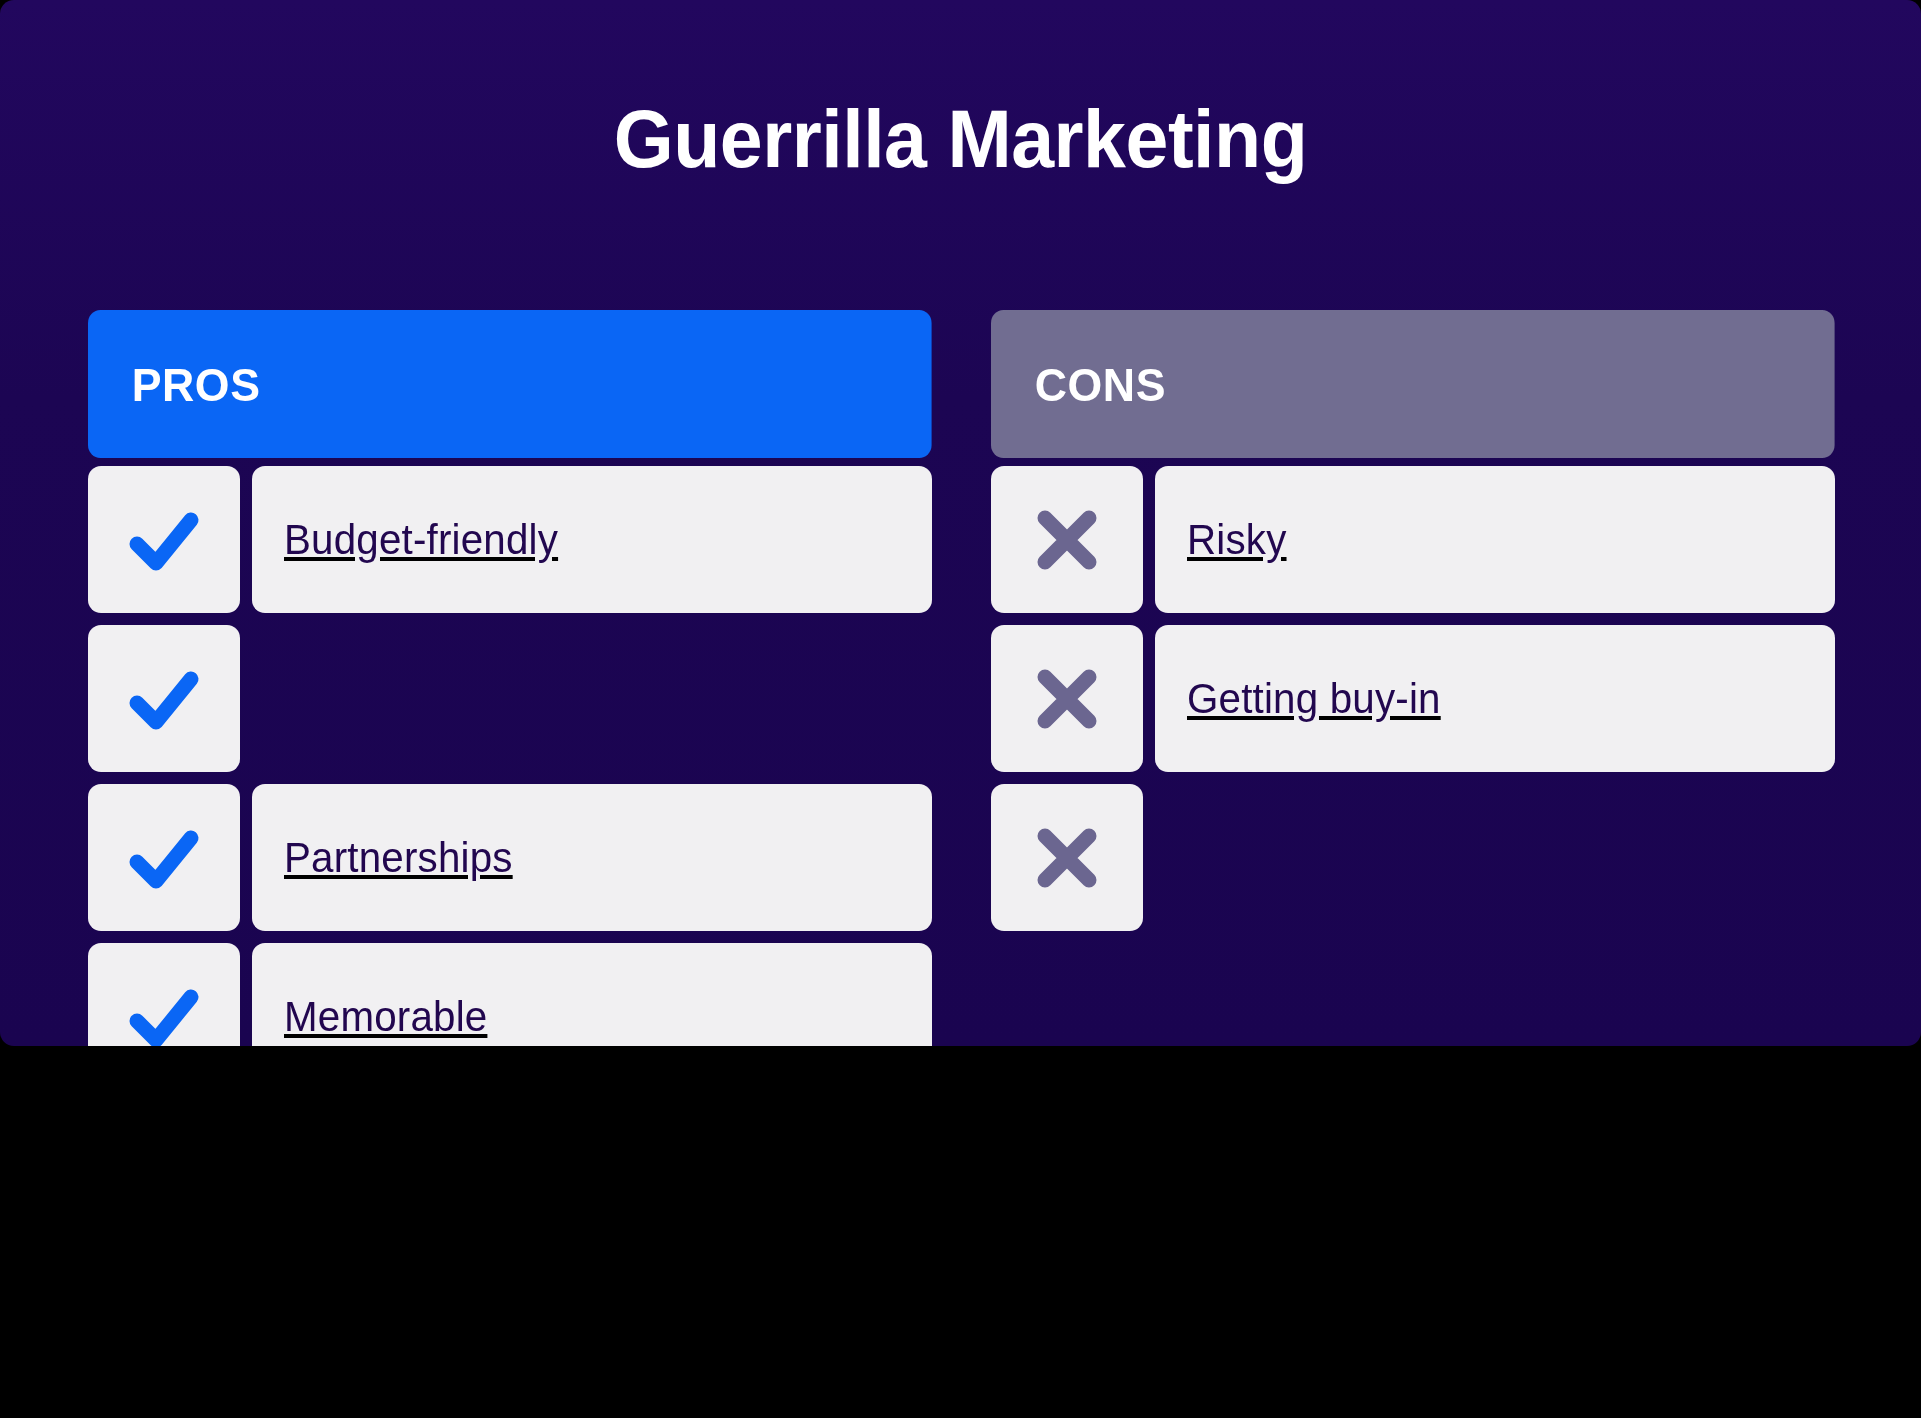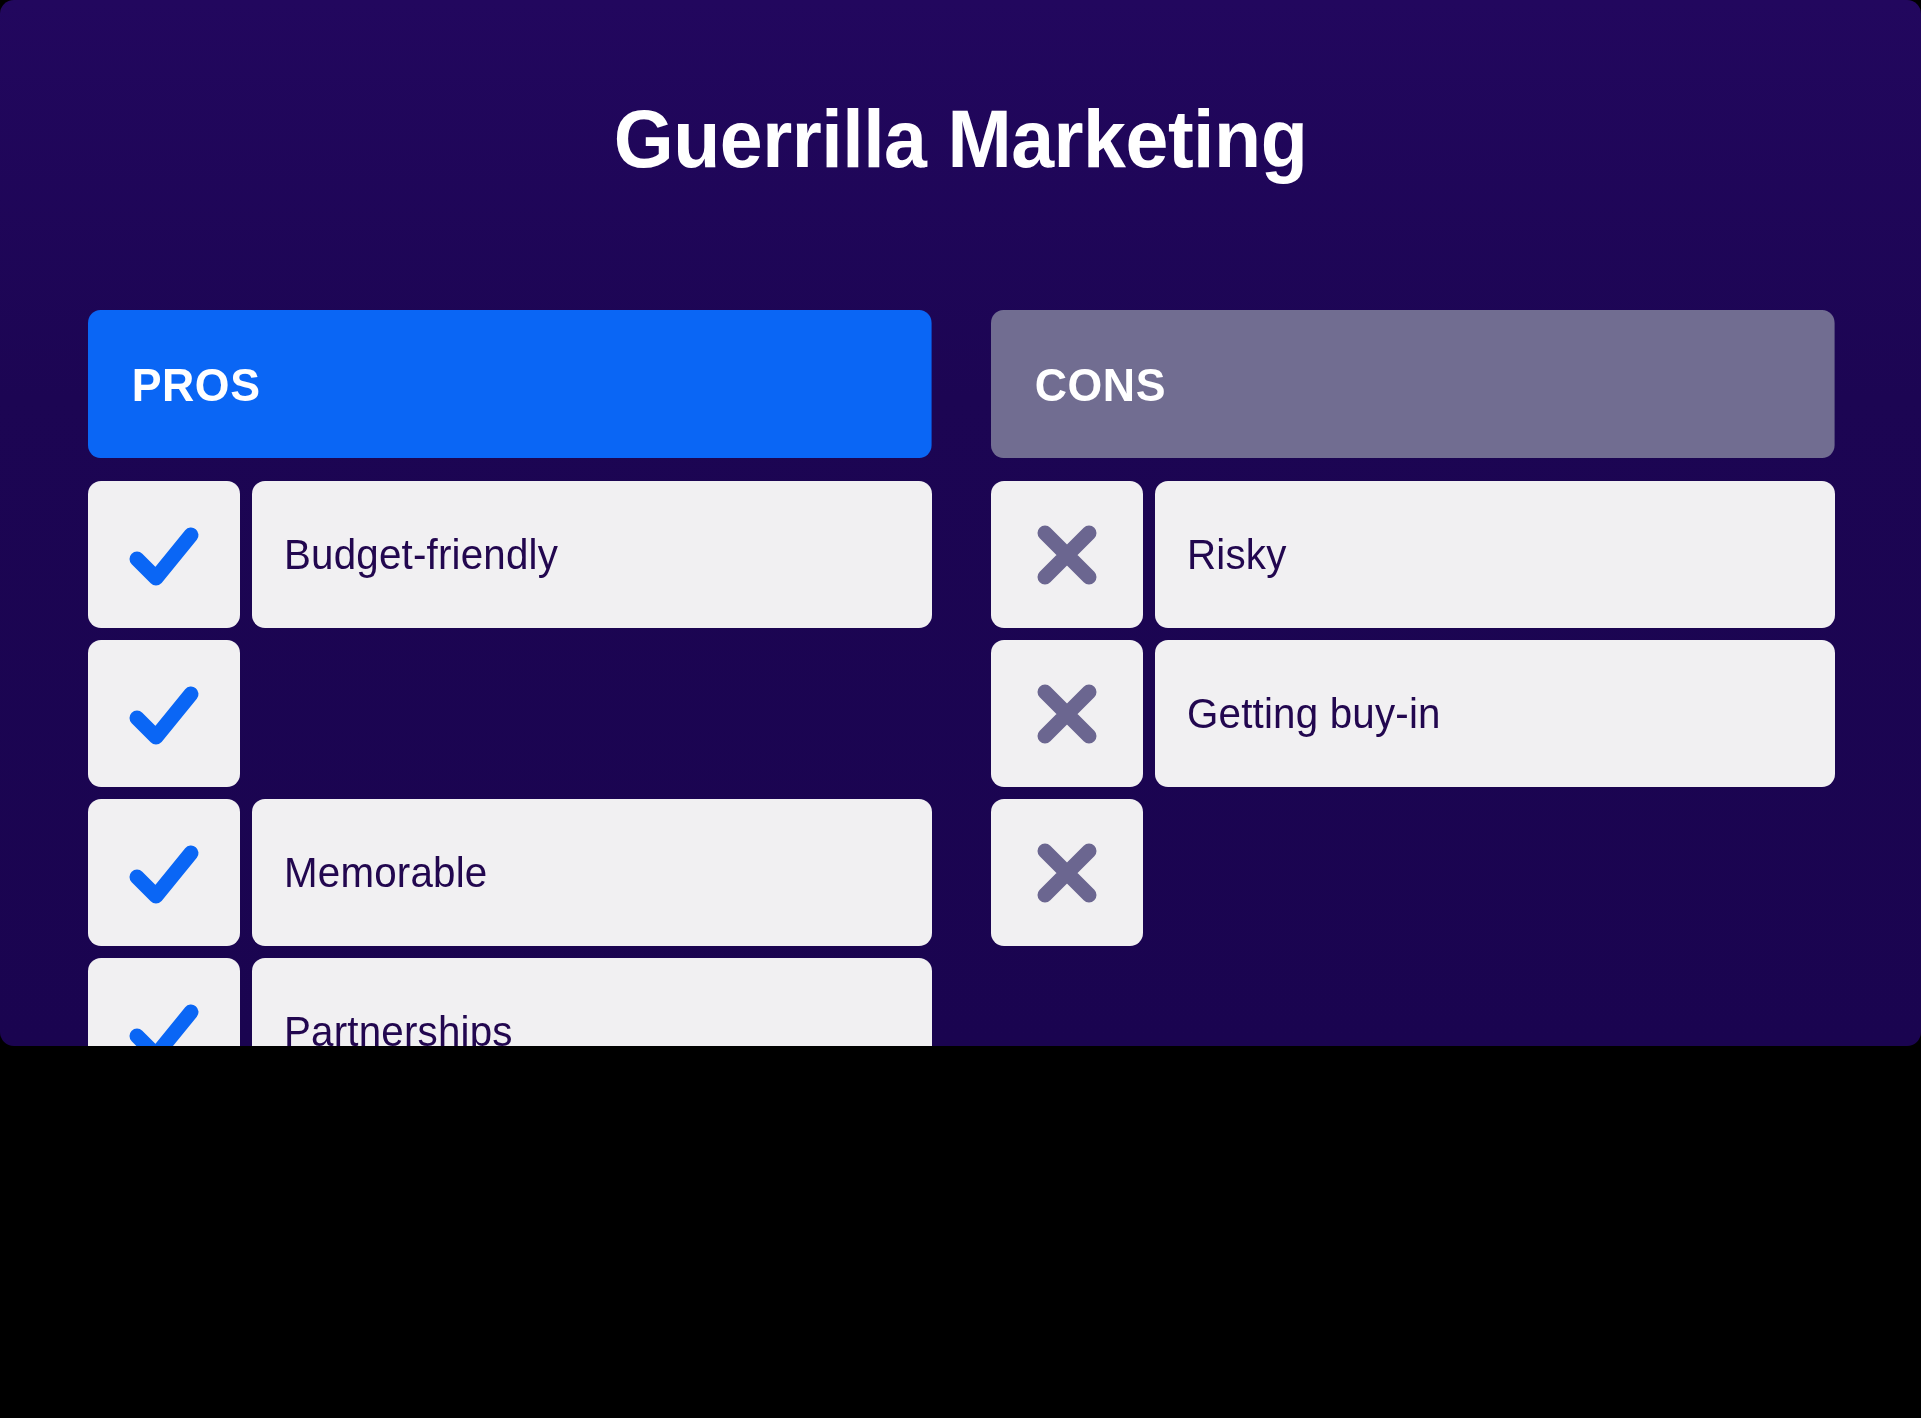--- a/index.html
+++ b/index.html
@@ -51,21 +51,21 @@
     flex-direction: row;
     gap: 59px;
     align-items: flex-start;
   }
 
   .column {
     width: 844px;
     flex: 0 0 844px;
     display: flex;
     flex-direction: column;
-    gap: 23px;
+    gap: 8px;
   }
 
   .col-header {
     height: 148px;
     border-radius: 13px;
     display: flex;
     align-items: center;
     padding: 0 46px;
     box-sizing: border-box;
     color: #FFFFFF;
@@ -73,21 +73,21 @@
     font-weight: 700;
     font-size: 47px;
     letter-spacing: 0.6px;
     transform: scaleX(0.95);
     transform-origin: left center;
     width: 105.2%;
   }
   .col-header.pros { background: #0A66F5; }
   .col-header.cons { background: #716D91; }
 
-  .rows { display: flex; flex-direction: column; gap: 12px; }
+  .rows { display: flex; flex-direction: column; gap: 12px; text-decoration: underline; }
 
   .row {
     display: flex;
     flex-direction: row;
     gap: 12px;
     align-items: stretch;
     height: 147px;
   }
 
   .icon-box {
@@ -157,32 +157,32 @@
           </div>
         </div>
 
         <div class="row">
           <div class="icon-box">
             <svg width="92" height="92" viewBox="0 0 92 92">
               <path d="M19 50 L38 69 L73 26" fill="none" stroke="#0A66F5" stroke-width="15" stroke-linecap="round" stroke-linejoin="round"></path>
             </svg>
           </div>
           <div class="label-card">
+            <span class="label-text">Partnerships</span>
+          </div>
+        </div>
+
+        <div class="row">
+          <div class="icon-box">
+            <svg width="92" height="92" viewBox="0 0 92 92">
+              <path d="M19 50 L38 69 L73 26" fill="none" stroke="#0A66F5" stroke-width="15" stroke-linecap="round" stroke-linejoin="round"></path>
+            </svg>
+          </div>
+          <div class="label-card">
             <span class="label-text">Memorable</span>
-          </div>
-        </div>
-
-        <div class="row">
-          <div class="icon-box">
-            <svg width="92" height="92" viewBox="0 0 92 92">
-              <path d="M19 50 L38 69 L73 26" fill="none" stroke="#0A66F5" stroke-width="15" stroke-linecap="round" stroke-linejoin="round"></path>
-            </svg>
-          </div>
-          <div class="label-card">
-            <span class="label-text">Partnerships</span>
           </div>
         </div>
 
         <div class="row">
           <div class="icon-box">
             <svg width="92" height="92" viewBox="0 0 92 92">
               <path d="M19 50 L38 69 L73 26" fill="none" stroke="#0A66F5" stroke-width="15" stroke-linecap="round" stroke-linejoin="round"></path>
             </svg>
           </div>
         </div>

